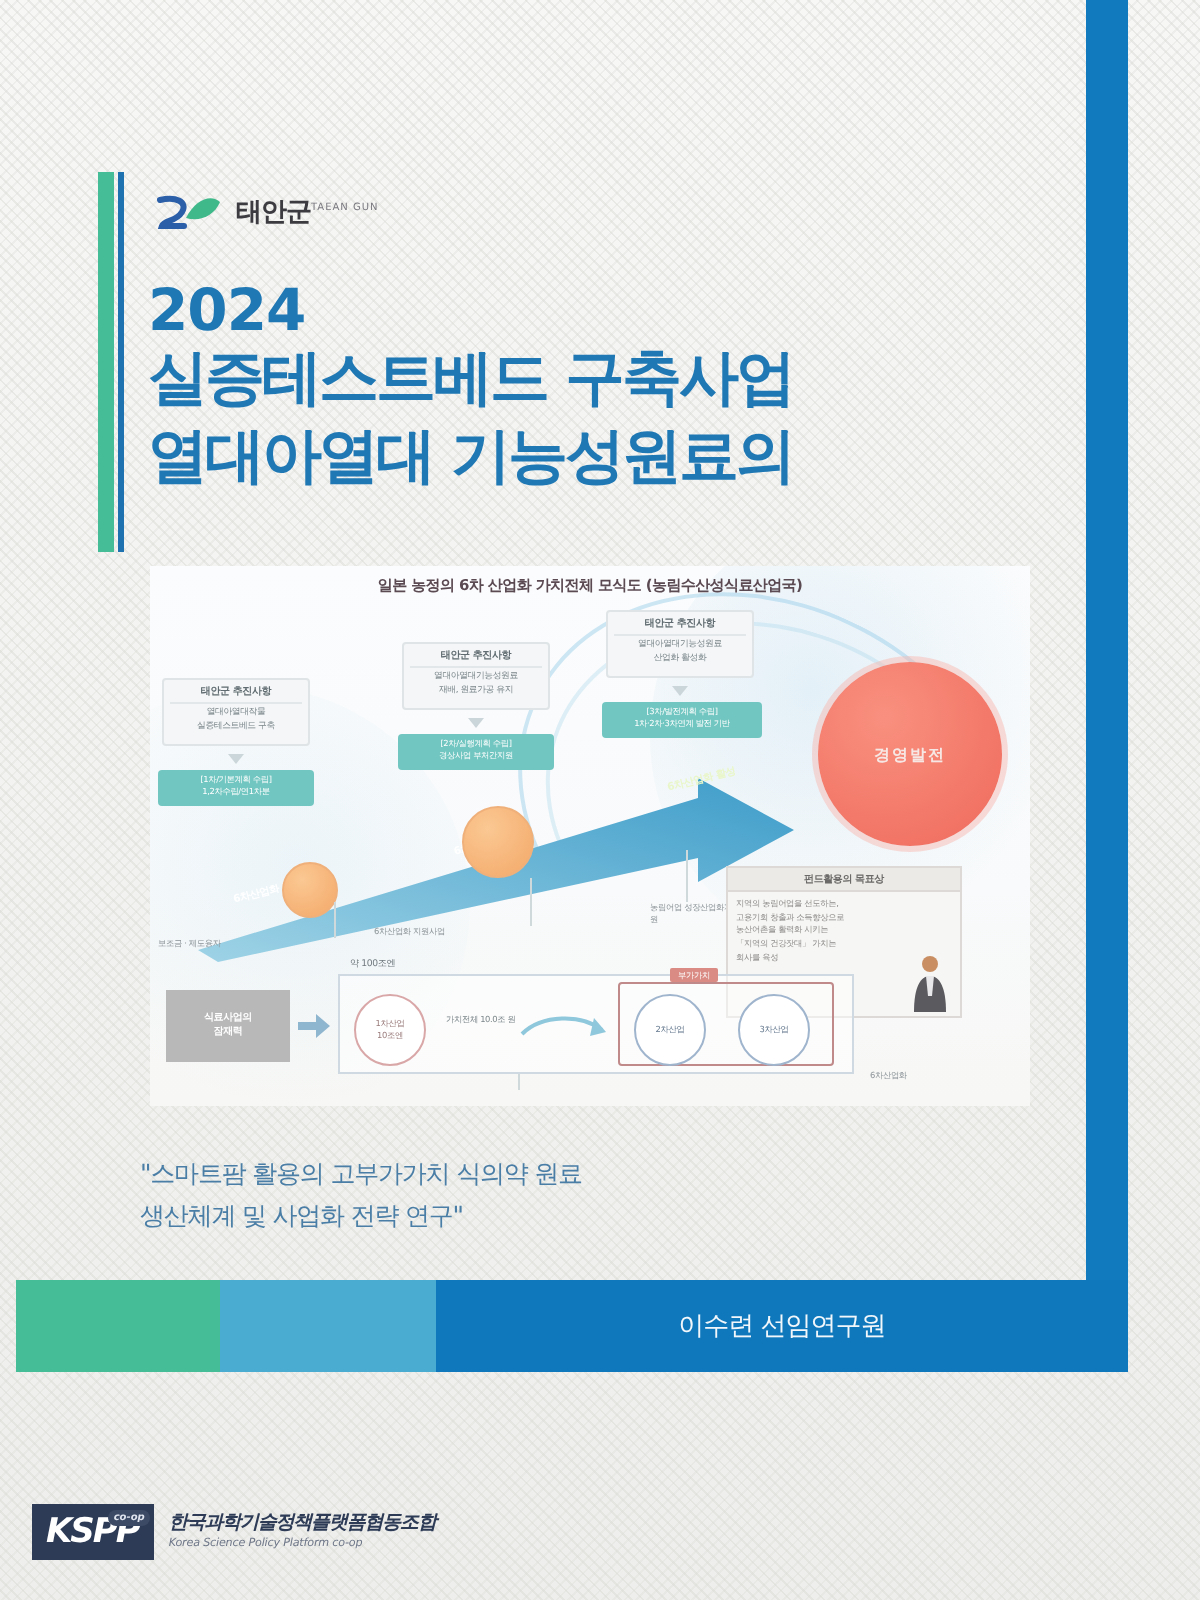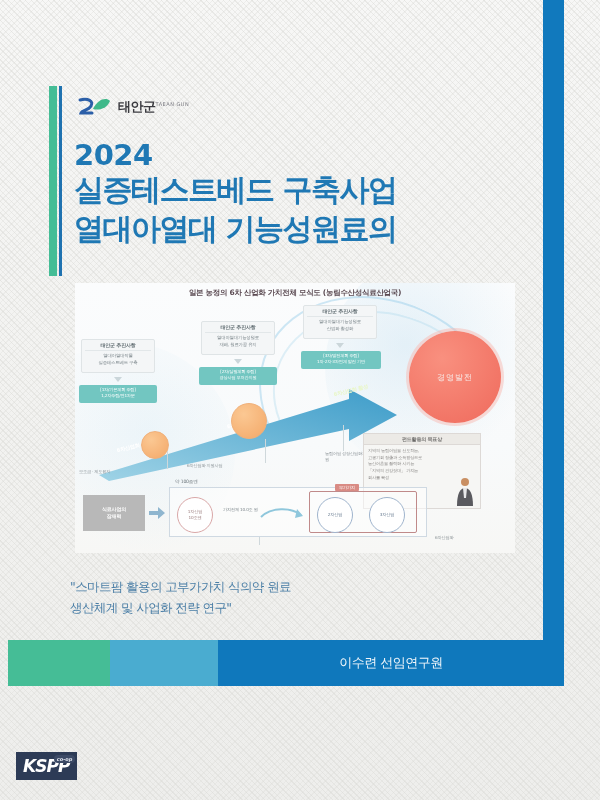--- a/index.html
+++ b/index.html
@@ -113,21 +113,21 @@
     position:absolute;border-radius:50%;
     background:radial-gradient(circle at 35% 30%,#fbc893,#f3a868);
     border:1px solid #f0b07a;
   }
   .bigorange{
     position:absolute;left:334px;top:48px;width:92px;height:92px;border-radius:50%;
     background:radial-gradient(circle at 36% 30%,#f9907f,#ef6a5c);
     box-shadow:0 0 0 3px rgba(248,180,170,.45);
     display:flex;align-items:center;justify-content:center;
   }
-  .bigorange span{font-size:8px;font-weight:normal;color:#f7e7e4;letter-spacing:1px;}
+  .bigorange span{font-size:8px;font-weight:bold;color:#f7e7e4;letter-spacing:1px;}
 
   .fundbox{
     position:absolute;left:288px;top:150px;width:118px;height:76px;
     background:#f6f6f4;border:1px solid #ddd9d6;box-sizing:border-box;
   }
   .fundbox .fh{
     display:block;background:#eceae6;border-bottom:1px solid #ddd9d6;
     font-size:5px;font-weight:bold;color:#6b6a68;text-align:center;padding:2px 0;
     letter-spacing:-.2px;
   }
@@ -345,15 +345,19 @@
     <div class="fb-cyan"></div>
     <div class="fb-blue"></div>
     <div class="author">이수련 선임연구원</div>
   </div>
 
   <div class="kspp">
     <div class="kspp-badge">
       <span>KSPP</span>
       <span class="kspp-coop">co-op</span>
     </div>
+    <div class="kspp-txt">
+      <span class="kspp-kr">한국과학기술정책플랫폼협동조합</span>
+      <span class="kspp-en">Korea Science Policy Platform co-op</span>
+    </div>
   </div>
 
 </div>
 
 </body></html>

